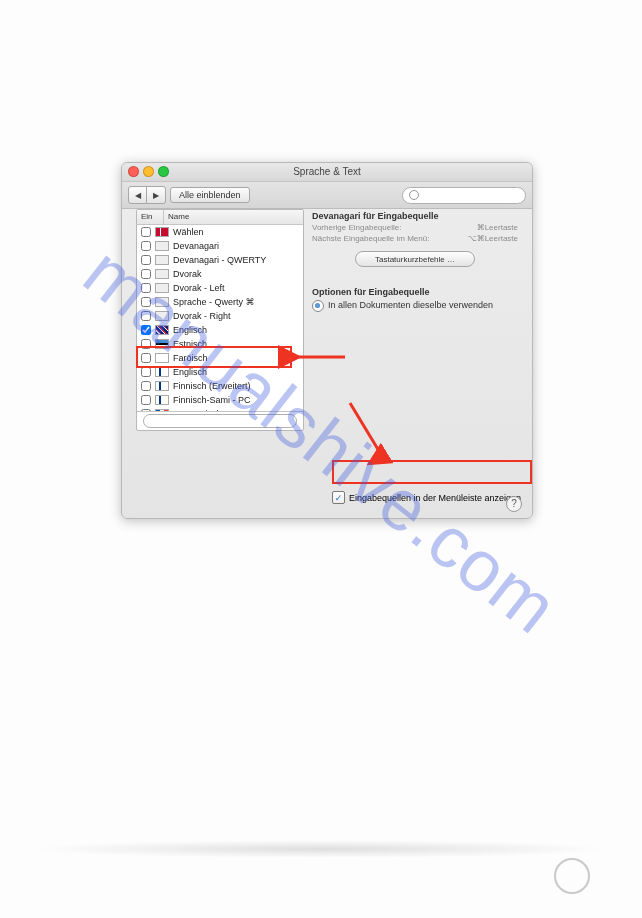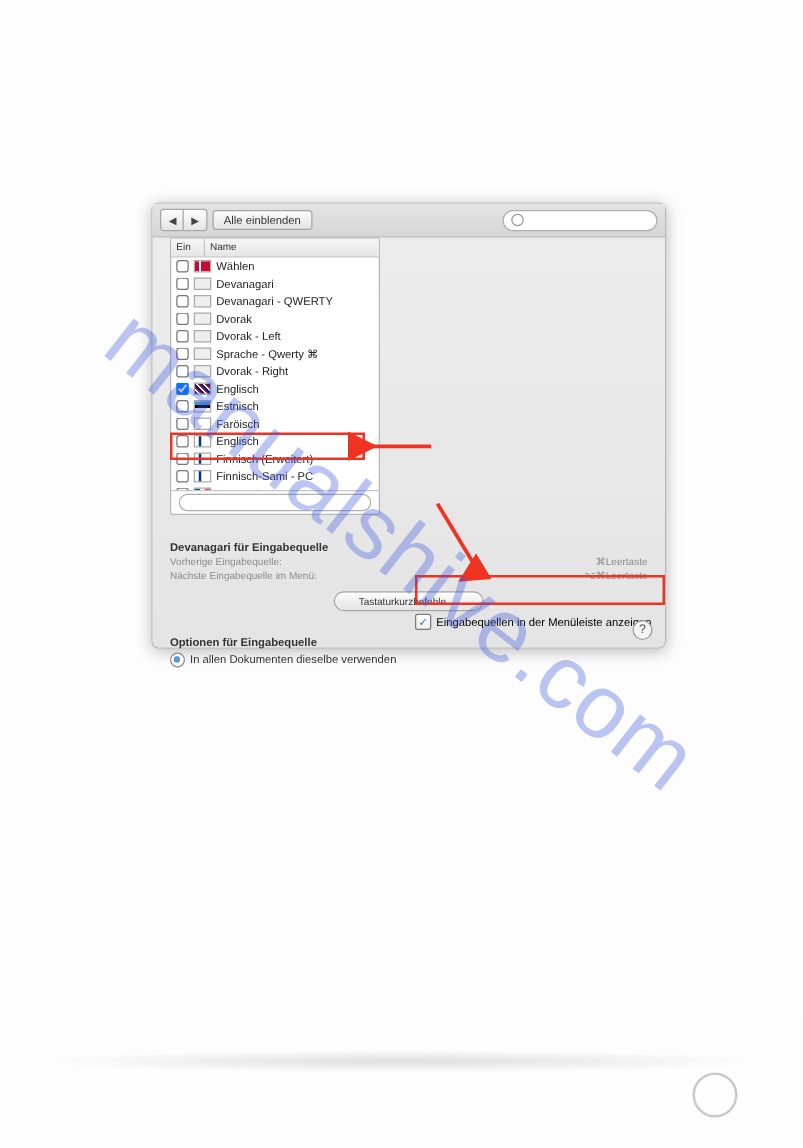--- a/index.html
+++ b/index.html
@@ -140,22 +140,21 @@
 .content {
   padding: 0 14px 10px;
 }
 .instr {
   font-size: 9px;
   color: #333;
   margin: 4px 0 4px 2px;
 }
 .cols {
   display:flex;
-  gap: 19px;
-  flex-direction: column;
+  gap: 8px;
 }
 .list-frame {
   width: 166px;
   height: 220px;
   border: 1px solid #b8b8b8;
   background: #fff;
   display:flex;
   flex-direction: column;
   border-radius:2px;
 }
@@ -322,20 +321,28 @@
   height: 18px;
   background: radial-gradient(ellipse at center, rgba(0,0,0,0.12), rgba(0,0,0,0) 70%);
 }
 </style>
 </head>
 <body>
 
 <div class="page">
 
   <div class="window">
+    <div class="titlebar">
+      <div class="traffic">
+        <span class="tr-red"></span>
+        <span class="tr-yel"></span>
+        <span class="tr-grn"></span>
+      </div>
+      <span>Sprache &amp; Text</span>
+    </div>
 
     <div class="toolbar">
       <div class="nav-seg">
         <button>◀</button>
         <button>▶</button>
       </div>
       <button class="pill-btn">Alle einblenden</button>
       <div class="search-box" title=""></div>
     </div>
 

